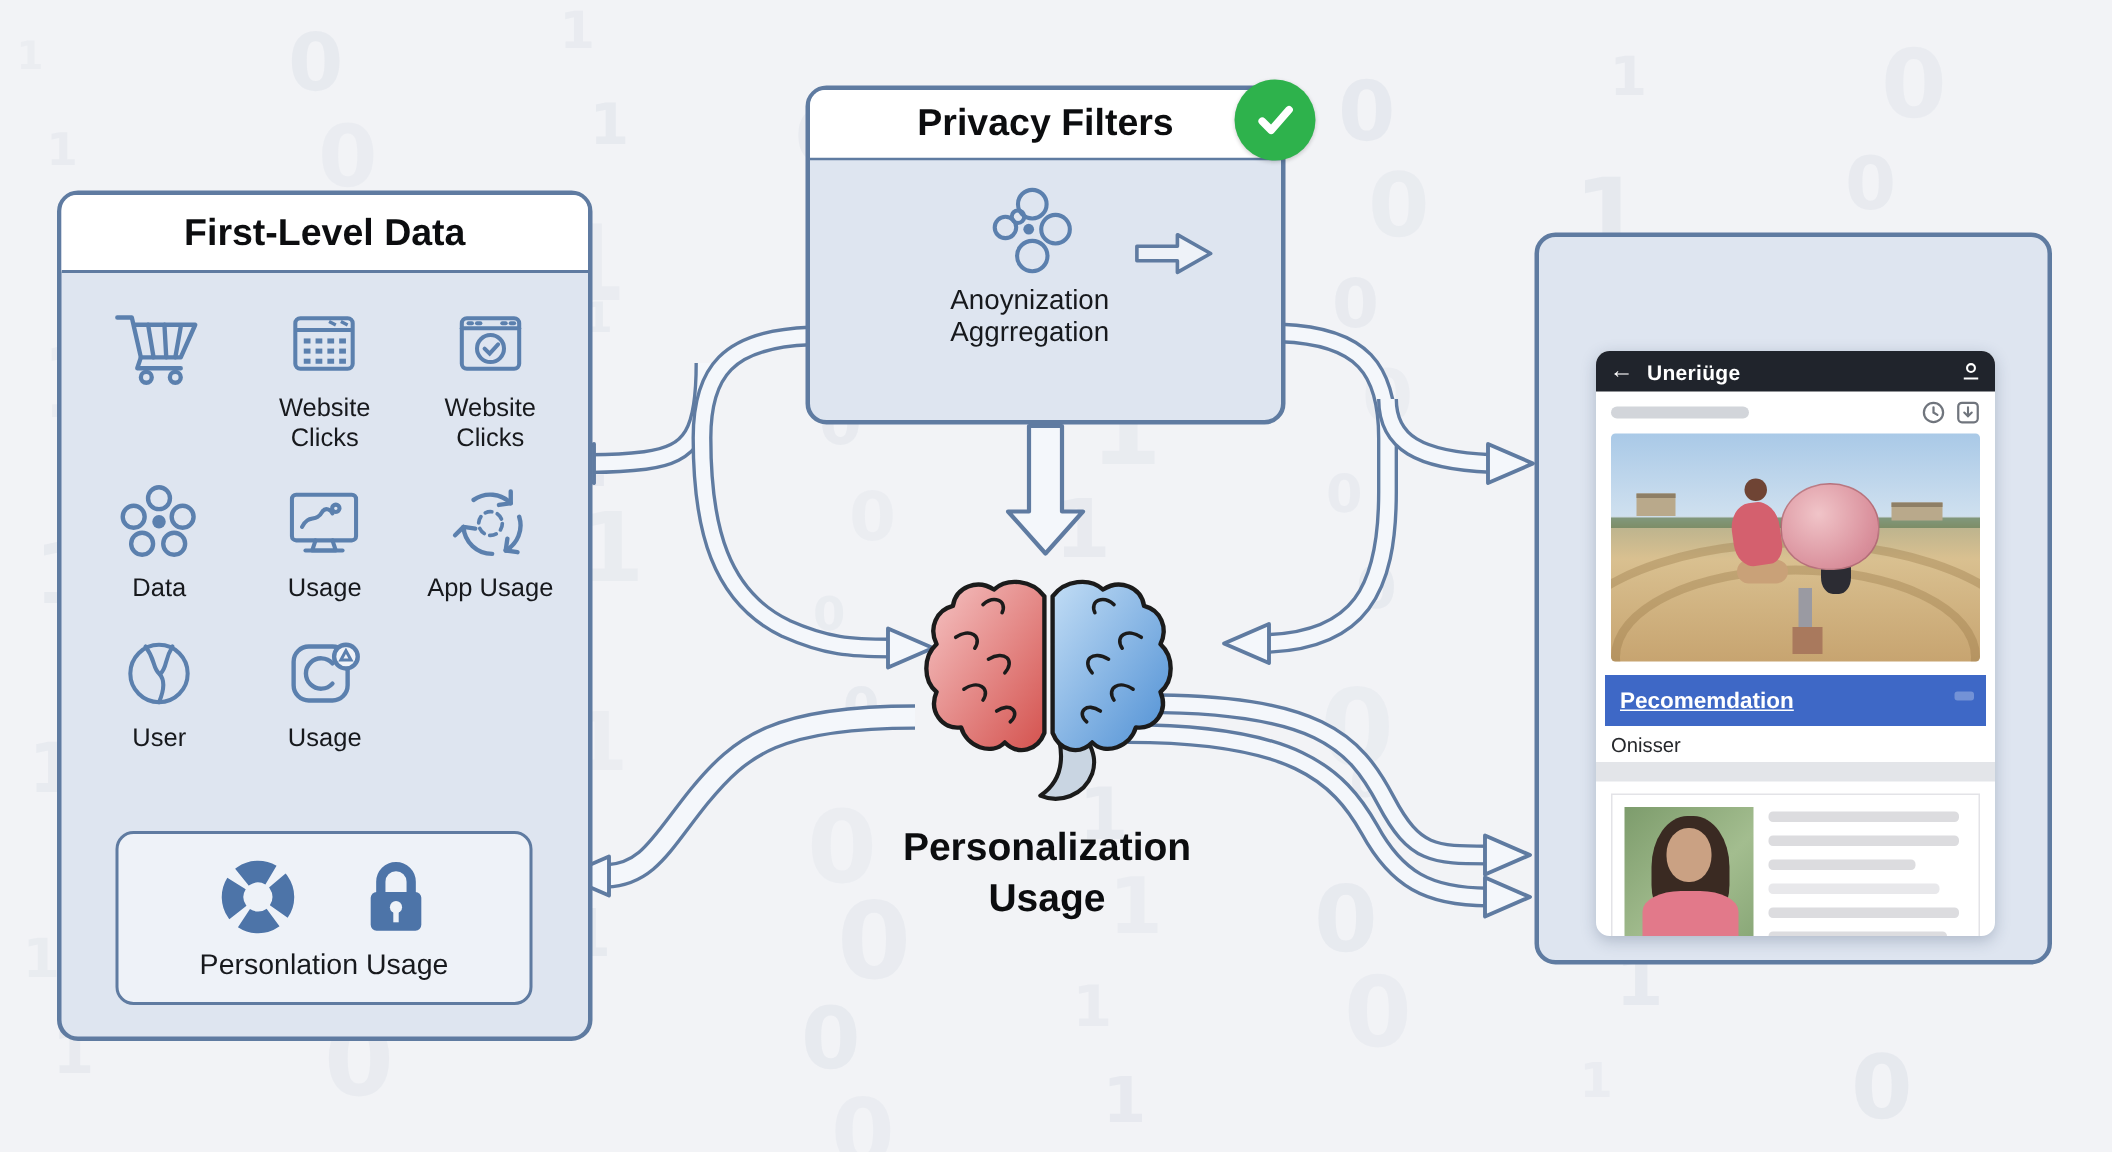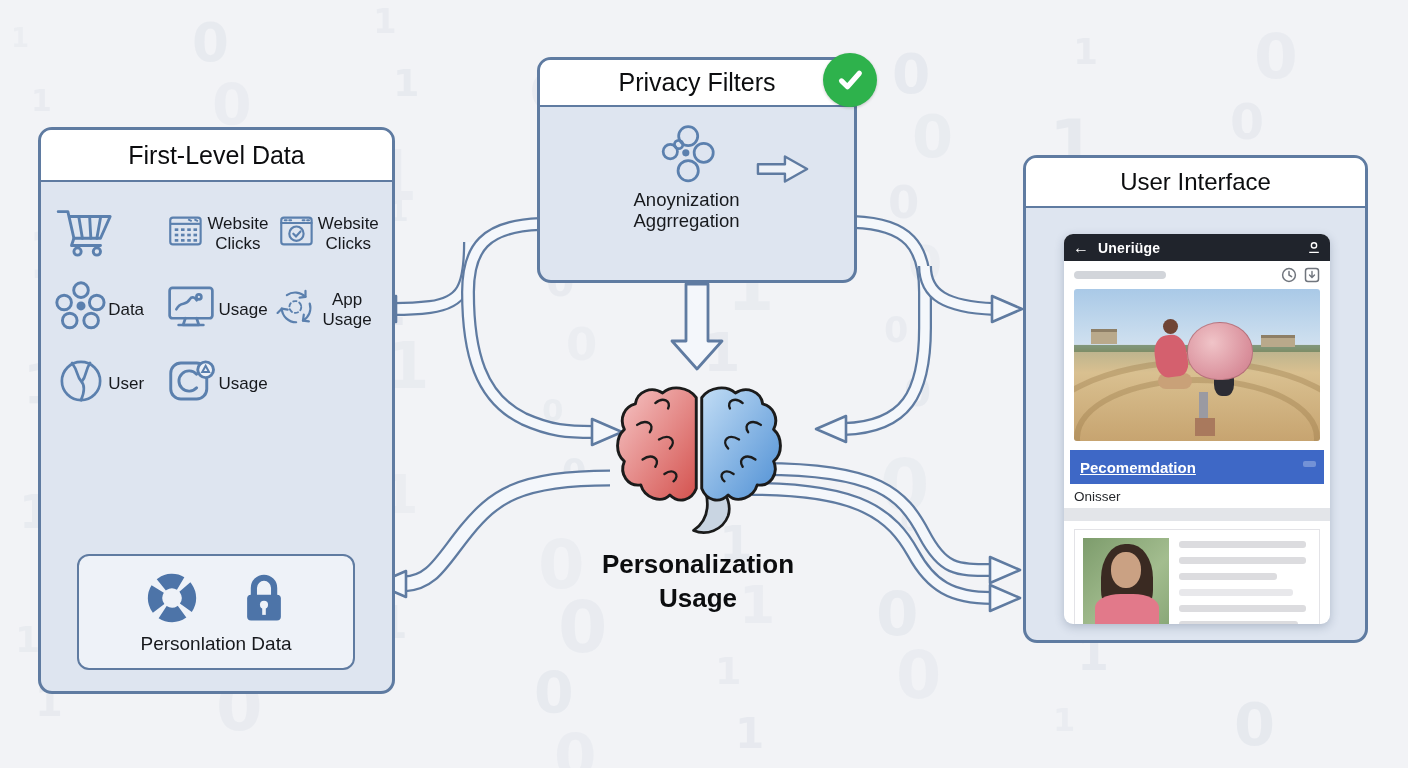--- a/index.html
+++ b/index.html
@@ -30,30 +30,30 @@
     background:#dee5f0;
     border:3px solid #5f7ba1;
     border-radius:14px;
   }
   .panel-header {
     background:#ffffff;
     border-bottom:2.5px solid #5f7ba1;
     border-radius:10px 10px 0 0;
     display:flex; align-items:center; justify-content:center;
   }
-  .panel-title { font-weight:normal; color:#0c0d0f; }
+  .panel-title { font-weight:bold; color:#0c0d0f; }
   
   #left-panel { left:38px; top:127px; width:357px; height:567px; }
   #left-panel .panel-header { height:52px; }
   #left-panel .panel-title { font-size:25px; }
   .data-grid {
     display:grid; grid-template-columns:repeat(3,1fr);
     padding:20px 10px 0 10px; row-gap:20px; justify-items:center;
   }
-  .data-item { display:flex; flex-direction:row; align-items:center; width:104px; }
+  .data-item { display:flex; flex-direction:column; align-items:center; width:104px; }
   .data-item .lbl {
     margin-top:6px; font-size:17px; line-height:1.18; text-align:center;
     white-space:pre-line; color:#17191d;
   }
   .secure-box {
     position:absolute; left:36px; top:424px; width:278px; height:116px;
     background:#eef2f8; border:2.5px solid #5f7ba1; border-radius:12px;
     display:flex; flex-direction:column; align-items:center; justify-content:center;
   }
   .secure-icons { display:flex; align-items:center; gap:38px; }
@@ -404,21 +404,21 @@
           <circle cx="24" cy="24" r="14" stroke-dasharray="17 4.5" transform="rotate(-35 24 24)"></circle>
         </g>
       </svg>
       <svg width="50" height="54" viewBox="0 0 44 48">
         <path d="M13,22 V15 a9,9 0 0 1 18,0 V22" fill="none" stroke="#4d74a8" stroke-width="5.5"></path>
         <rect x="7" y="21" width="30" height="23" rx="3.5" fill="#4d74a8"></rect>
         <circle cx="22" cy="30" r="3.6" fill="#eef2f8"></circle>
         <rect x="20.4" y="31" width="3.2" height="8" fill="#eef2f8"></rect>
       </svg>
     </div>
-    <span class="lbl">Personlation Data</span>
+    <span class="lbl">Personlation Usage</span>
   </div>
 </div>
 
 <div id="privacy-panel" class="panel">
   <div class="panel-header">
     <span class="panel-title">Privacy Filters</span>
   </div>
   <div id="green-check">
     <svg width="34" height="34" viewBox="0 0 40 40">
       <path d="M10,21 L17,28 L31,12" fill="none" stroke="#fff" stroke-width="6" stroke-linecap="round" stroke-linejoin="round"></path>
@@ -471,23 +471,20 @@
       <path d="M144,78 C132,71 124,79 132,88"></path>
       <path d="M162,100 C152,93 142,99 148,108"></path>
       <path d="M138,116 C128,109 120,117 128,124"></path>
     </g>
   </svg>
 </div>
 <div id="engine-label">Personalization
 Usage</div>
 
 <div id="ui-panel" class="panel">
-  <div class="panel-header">
-    <span class="panel-title">User Interface</span>
-  </div>
   <div class="phone">
     <div class="phone-nav">
       <span class="phone-back">←</span>
       <span class="phone-nav-title">Uneriüge</span>
       <span class="phone-nav-right">
         <svg width="14" height="14" viewBox="0 0 16 16">
           <circle cx="8" cy="5" r="3" fill="none" stroke="#fff" stroke-width="1.6"></circle>
           <path d="M2.5,13 H13.5" stroke="#fff" stroke-width="1.6"></path>
         </svg>
       </span>

